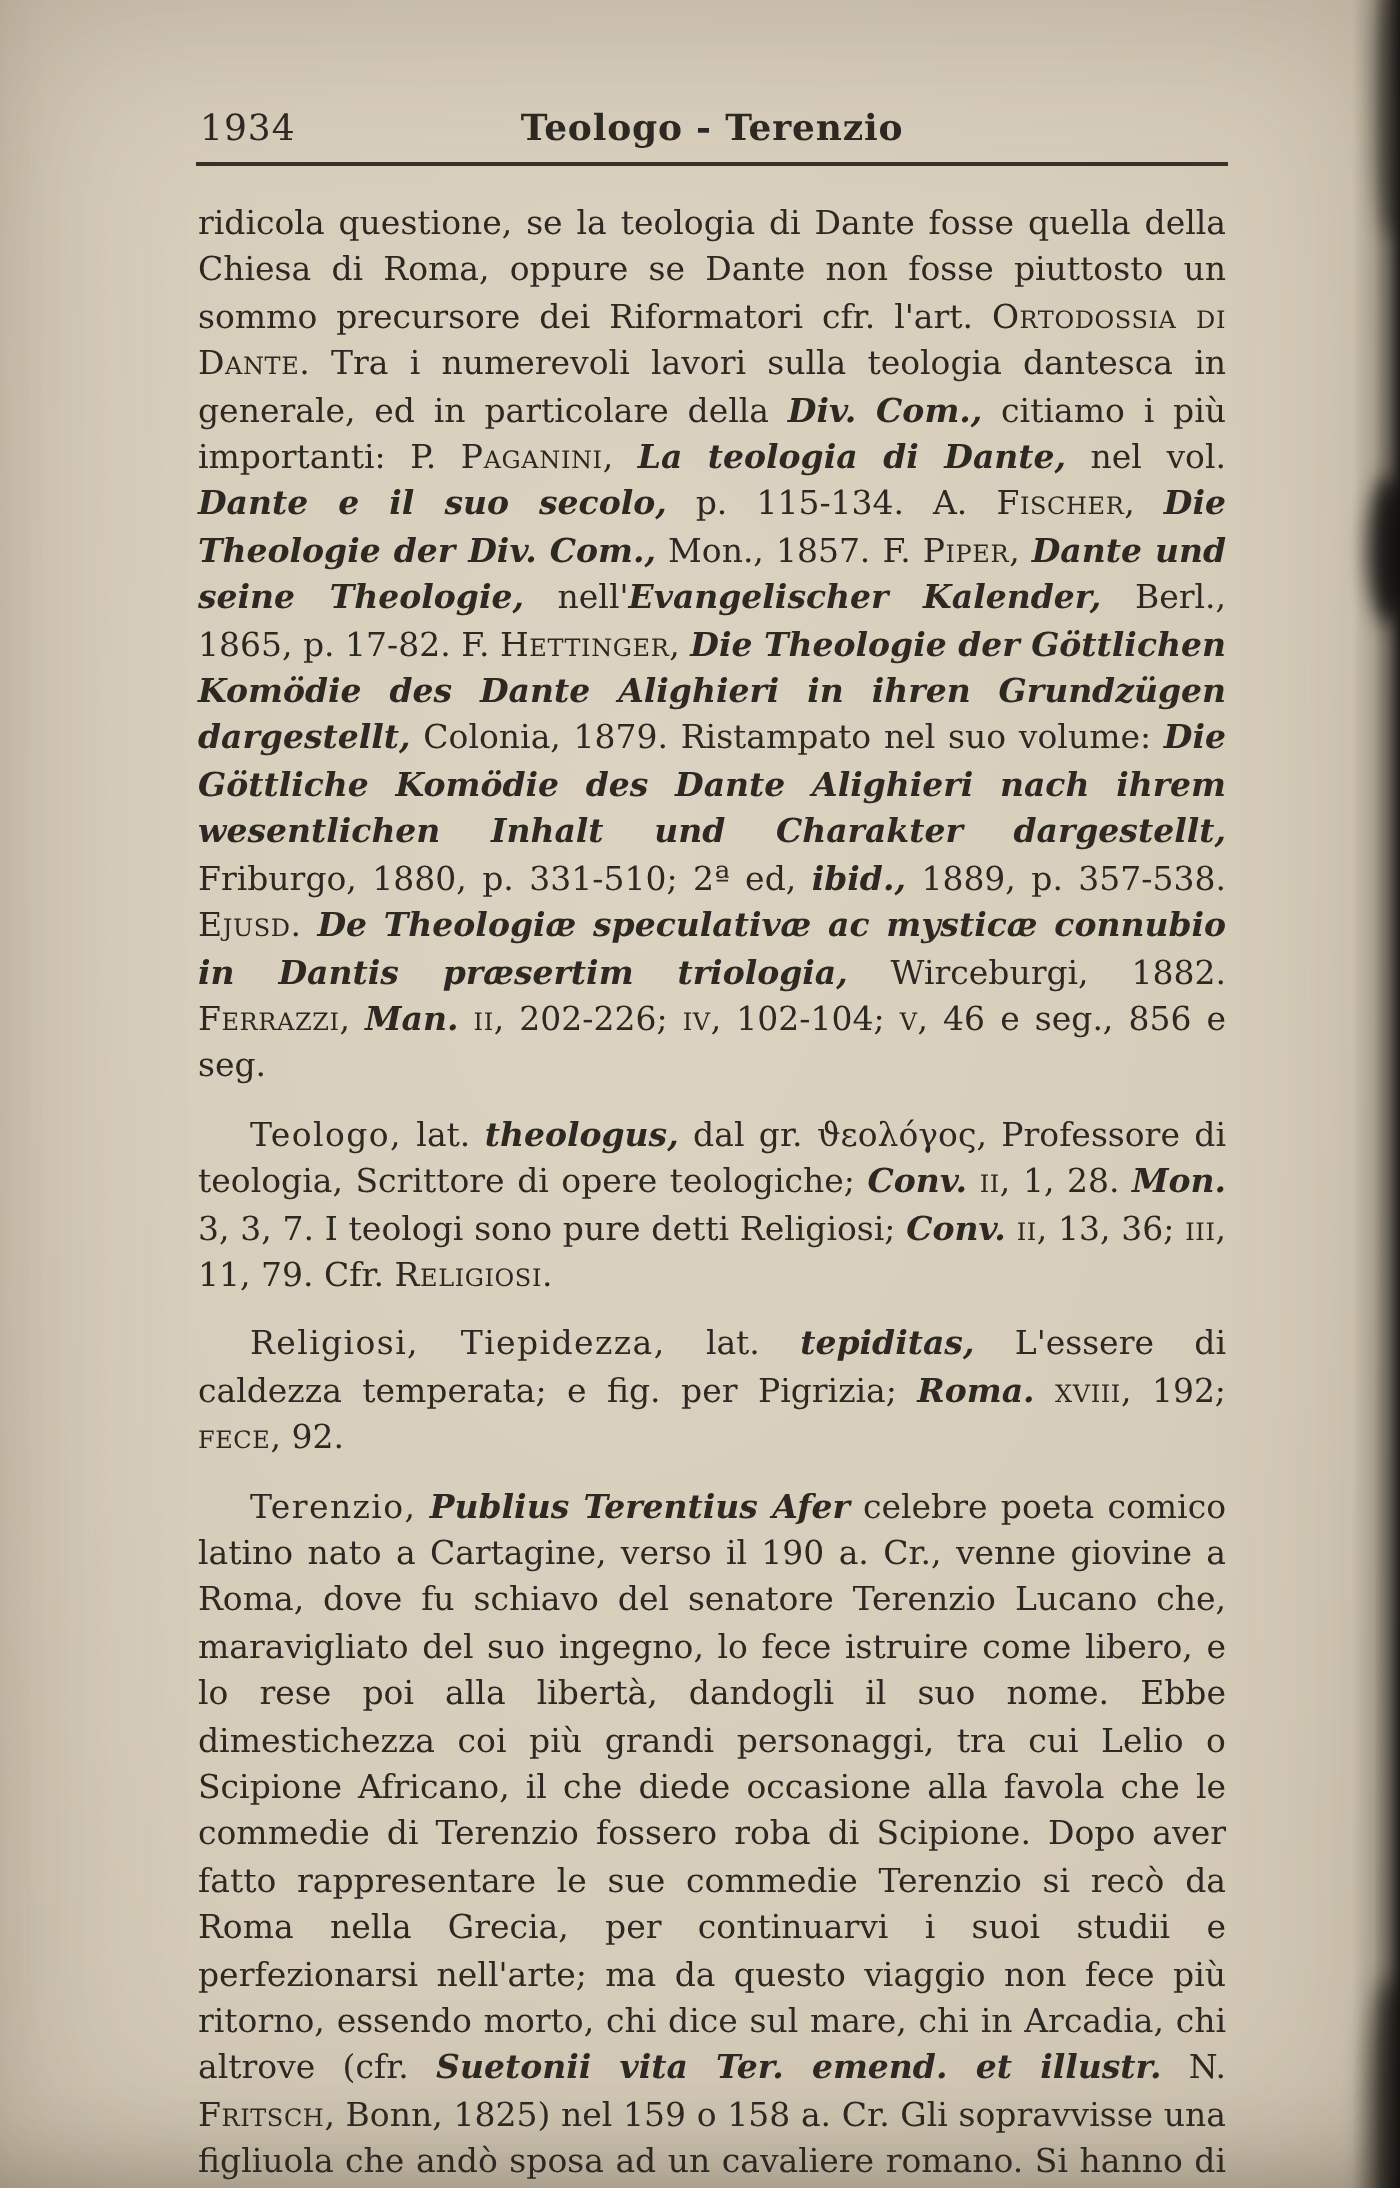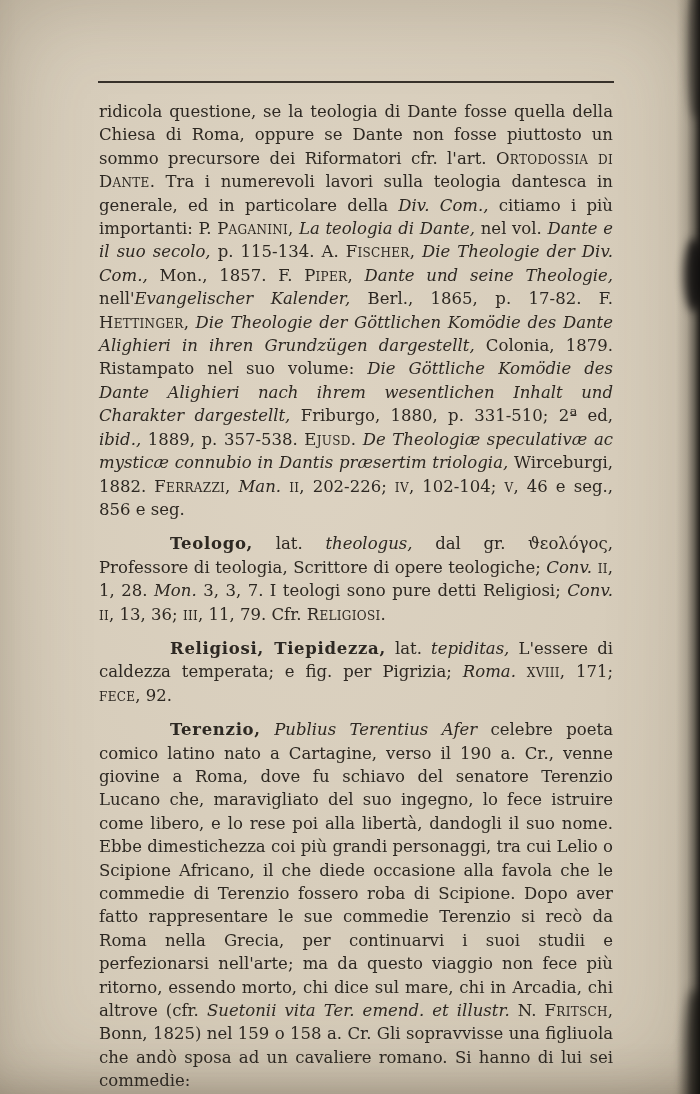--- a/index.html
+++ b/index.html
@@ -16,39 +16,43 @@
   .page-number { position:absolute; left:1px; top:0; letter-spacing:0.5px; }
   .running-title { display:block; width:100%; text-align:center; font-weight:bold; letter-spacing:0.4px; }
   .header-rule { position:absolute; top:81px; left:98px; width:516px; height:2px; background:var(--rule); }
   .text-block {
     position:absolute; top:100px; left:99px; width:514px;
     font-size:16.5px; line-height:23.4px; text-align:justify;
     text-rendering:optimizeLegibility;
   }
   .text-block p { text-align:justify; }
   p.entry { margin-top:11px; text-indent:26px; }
-  .i  { font-style:italic; }
+  .i  { font-style:italic;font-weight:bold; }
   .sc { font-variant:small-caps; letter-spacing:0.3px; }
-  .b  { font-weight:bold; letter-spacing:0.7px;margin-left:45px; }
+  .b  { font-weight:normal; letter-spacing:0.7px; }
   .edge-shadow {
     position:absolute; top:0; right:0; width:24px; height:1094px;
     background:linear-gradient(to right, rgba(45,40,32,0) 0%, rgba(45,40,32,0.18) 45%, rgba(35,32,27,0.55) 75%, rgba(20,18,15,0.92) 100%);
   }
   .edge-blotch-1 { position:absolute; top:238px; right:-6px; width:22px; height:74px; background:rgba(12,11,10,0.85); border-radius:50%; filter:blur(5px); }
   .edge-blotch-2 { position:absolute; top:990px; right:-9px; width:24px; height:150px; background:rgba(15,14,12,0.7); border-radius:40%; filter:blur(6px); }
   .edge-blotch-3 { position:absolute; top:-12px; right:-8px; width:20px; height:130px; background:rgba(22,20,17,0.5); border-radius:40%; filter:blur(5px); }
 </style>
 </head>
 <body>
 
 <div class="page">
+  <div class="header">
+    <span class="page-number">1934</span>
+    <span class="running-title">Teologo - Terenzio</span>
+  </div>
   <div class="header-rule"></div>
   <div class="text-block" id="text-column">
       <p class="continuation"><span>ridicola questione, se la teologia di Dante fosse quella della Chiesa di Roma, oppure se Dante non fosse piuttosto un sommo precursore dei Riformatori cfr. l'art. </span><span class="sc">Ortodossia di Dante</span><span>. Tra i numerevoli lavori sulla teologia dantesca in generale, ed in particolare della </span><span class="i">Div. Com.,</span><span> citiamo i più importanti: P. </span><span class="sc">Paganini</span><span>, </span><span class="i">La teologia di Dante,</span><span> nel vol. </span><span class="i">Dante e il suo secolo,</span><span> p. 115-134. A. </span><span class="sc">Fischer</span><span>, </span><span class="i">Die Theologie der Div. Com.,</span><span> Mon., 1857. F. </span><span class="sc">Piper</span><span>, </span><span class="i">Dante und seine Theologie,</span><span> nell'</span><span class="i">Evangelischer Kalender,</span><span> Berl., 1865, p. 17-82. F. </span><span class="sc">Hettinger</span><span>, </span><span class="i">Die Theologie der Göttlichen Komödie des Dante Alighieri in ihren Grundzügen dargestellt,</span><span> Colonia, 1879. Ristampato nel suo volume: </span><span class="i">Die Göttliche Komödie des Dante Alighieri nach ihrem wesentlichen Inhalt und Charakter dargestellt,</span><span> Friburgo, 1880, p. 331-510; 2ª ed, </span><span class="i">ibid.,</span><span> 1889, p. 357-538. </span><span class="sc">Ejusd.</span><span> </span><span class="i">De Theologiæ speculativæ ac mysticæ connubio in Dantis præsertim triologia,</span><span> Wirceburgi, 1882. </span><span class="sc">Ferrazzi</span><span>, </span><span class="i">Man.</span><span> </span><span class="sc">ii</span><span>, 202-226; </span><span class="sc">iv</span><span>, 102-104; </span><span class="sc">v</span><span>, 46 e seg., 856 e seg.</span></p>
       <p class="entry"><span class="b">Teologo,</span><span> lat. </span><span class="i">theologus,</span><span> dal gr. ϑεολόγος, Professore di teologia, Scrittore di opere teologiche; </span><span class="i">Conv.</span><span> </span><span class="sc">ii</span><span>, 1, 28. </span><span class="i">Mon.</span><span> 3, 3, 7. I teologi sono pure detti Religiosi; </span><span class="i">Conv.</span><span> </span><span class="sc">ii</span><span>, 13, 36; </span><span class="sc">iii</span><span>, 11, 79. Cfr. </span><span class="sc">Religiosi</span><span>.</span></p>
-      <p class="entry"><span class="b">Religiosi, Tiepidezza,</span><span> lat. </span><span class="i">tepiditas,</span><span> L'essere di caldezza temperata; e fig. per Pigrizia; </span><span class="i">Roma.</span><span> </span><span class="sc">xviii</span><span>, 171; </span><span class="sc">fece</span><span>, 92.</span></p>
+      <p class="entry"><span class="b">Religiosi, Tiepidezza,</span><span> lat. </span><span class="i">tepiditas,</span><span> L'essere di caldezza temperata; e fig. per Pigrizia; </span><span class="i">Roma.</span><span> </span><span class="sc">xviii</span><span>, 192; </span><span class="sc">fece</span><span>, 92.</span></p>
       <p class="entry"><span class="b">Terenzio,</span><span> </span><span class="i">Publius Terentius Afer</span><span> celebre poeta comico latino nato a Cartagine, verso il 190 a. Cr., venne giovine a Roma, dove fu schiavo del senatore Terenzio Lucano che, maravigliato del suo ingegno, lo fece istruire come libero, e lo rese poi alla libertà, dandogli il suo nome. Ebbe dimestichezza coi più grandi personaggi, tra cui Lelio o Scipione Africano, il che diede occasione alla favola che le commedie di Terenzio fossero roba di Scipione. Dopo aver fatto rappresentare le sue commedie Terenzio si recò da Roma nella Grecia, per continuarvi i suoi studii e perfezionarsi nell'arte; ma da questo viaggio non fece più ritorno, essendo morto, chi dice sul mare, chi in Arcadia, chi altrove (cfr. </span><span class="i">Suetonii vita Ter. emend. et illustr.</span><span> N. </span><span class="sc">Fritsch</span><span>, Bonn, 1825) nel 159 o 158 a. Cr. Gli sopravvisse una figliuola che andò sposa ad un cavaliere romano. Si hanno di lui sei commedie: </span></p>
     </div>
   <div class="edge-shadow"></div>
   <div class="edge-blotch-1"></div>
   <div class="edge-blotch-2"></div>
   <div class="edge-blotch-3"></div>
 </div>
 
 </body></html>

